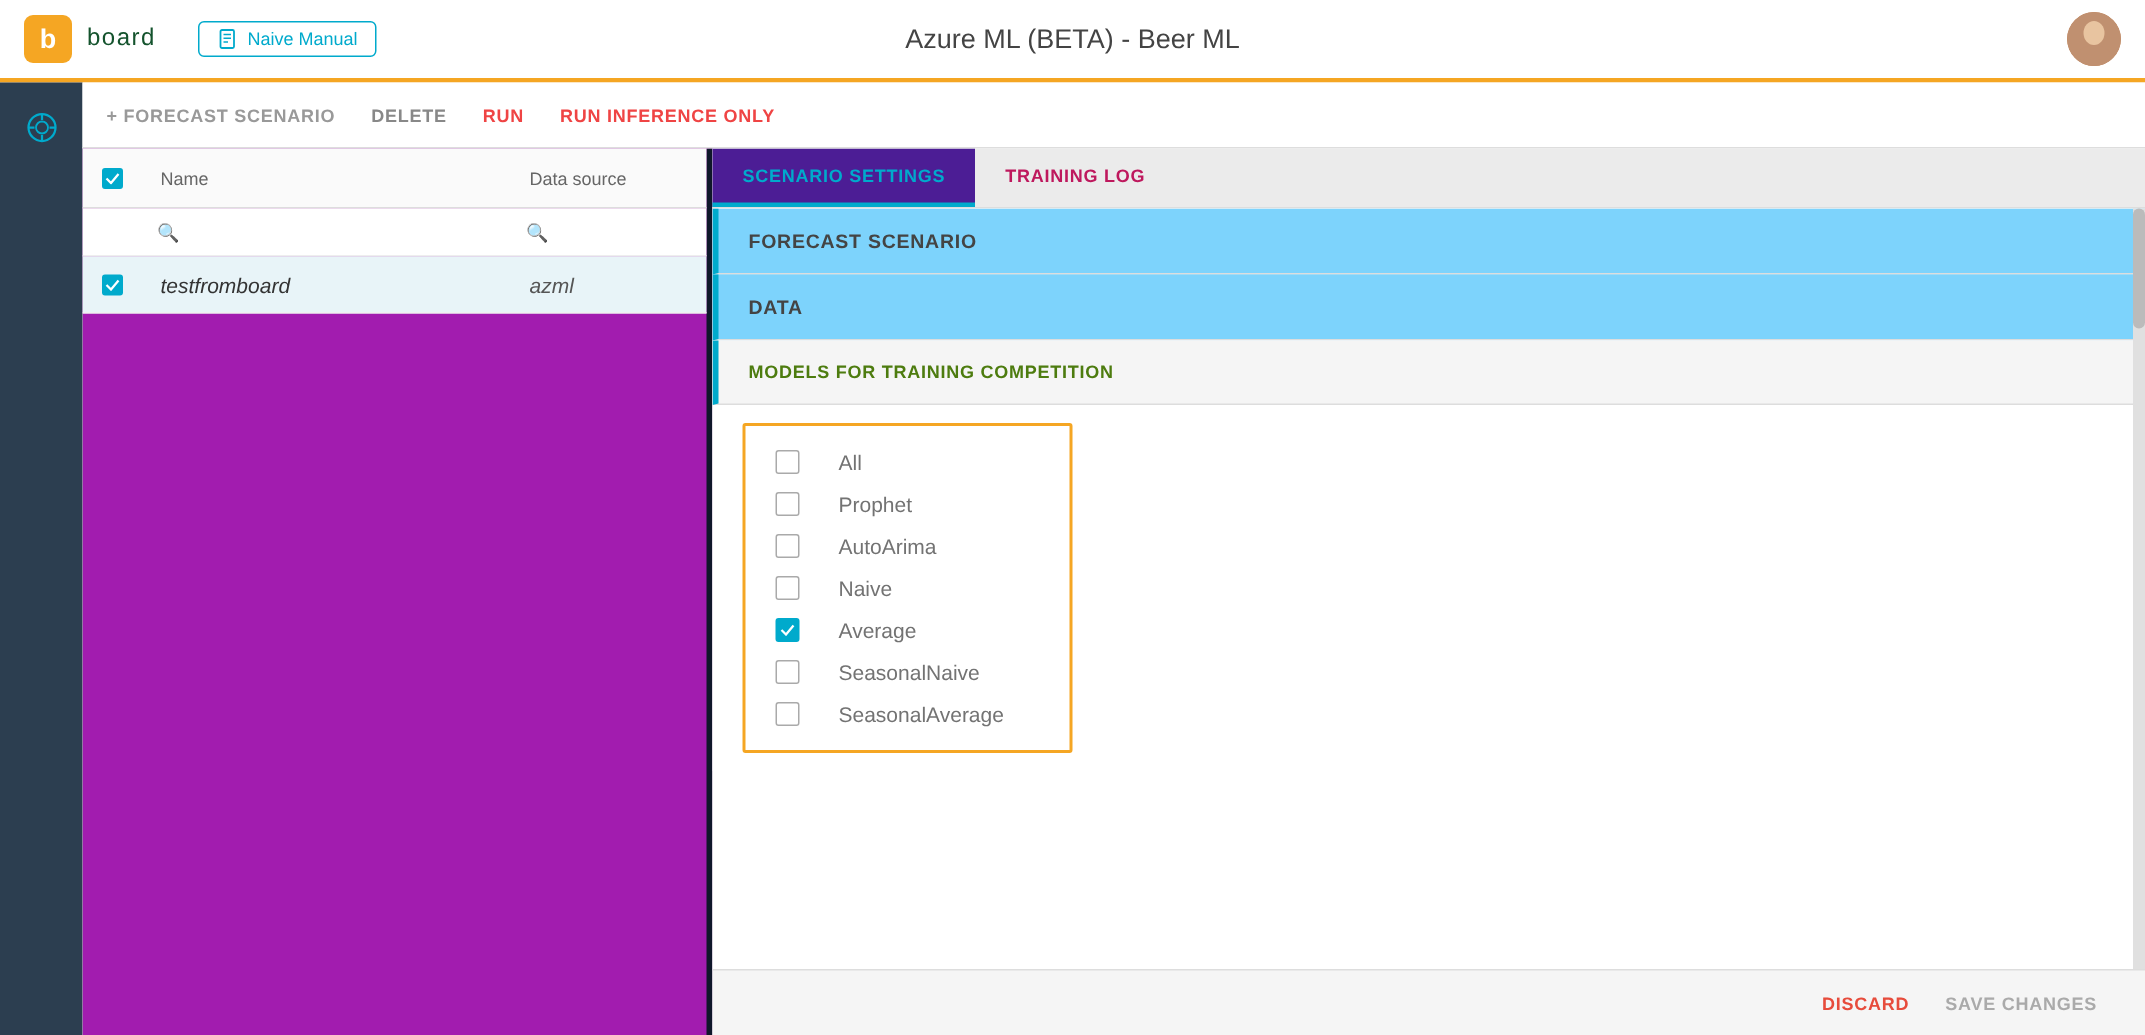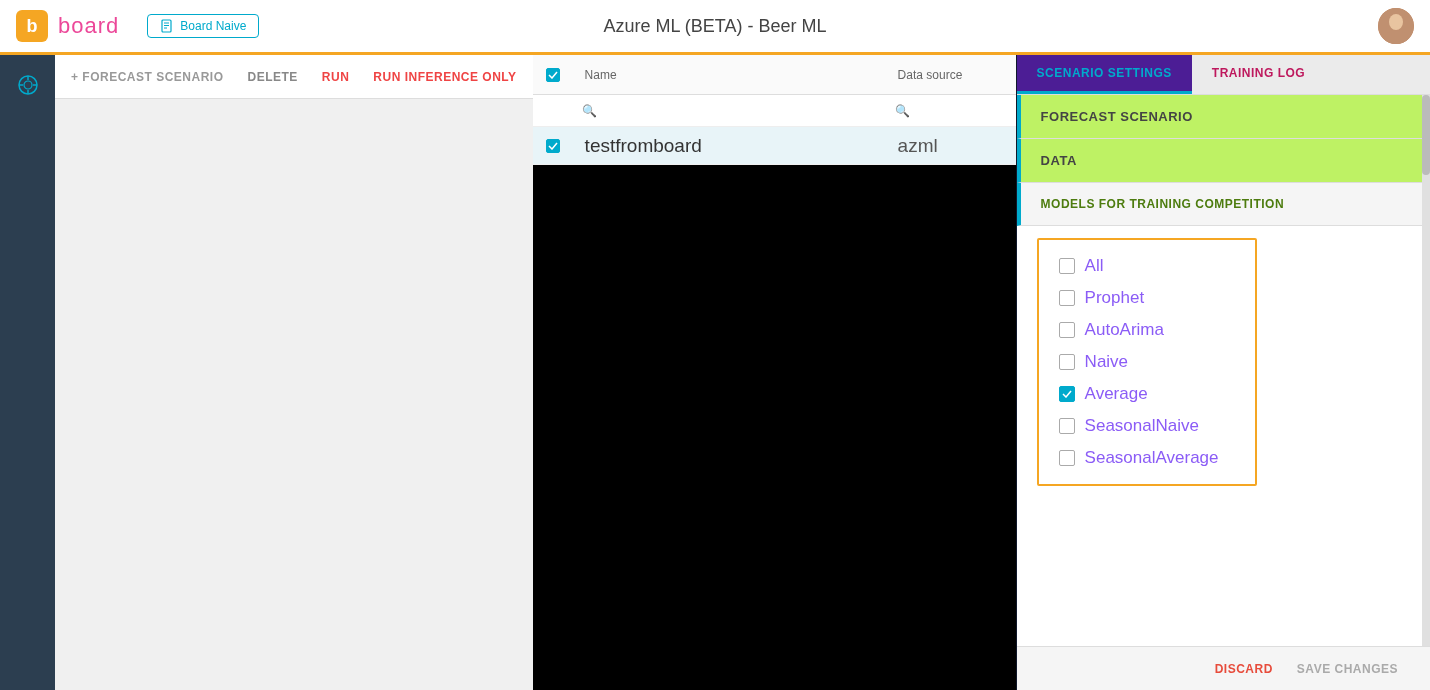--- a/index.html
+++ b/index.html
@@ -15,21 +15,21 @@
     }
     .top-header .board-logo-box {
       display: flex; align-items: center; gap: 10px;
     }
     .logo-b {
       width: 32px; height: 32px; background: #f5a623; border-radius: 6px;
       display: flex; align-items: center; justify-content: center;
       color: white; font-weight: bold; font-size: 18px;
     }
     .logo-text {
-      font-size: 22px; font-weight: 300; color: #ec4899; letter-spacing: 1px;
+      font-size: 16px; font-weight: 300; color: #14532d; letter-spacing: 1px;
     }
     .board-manual-btn {
       display: flex; align-items: center; gap: 6px;
       border: 1.5px solid #00aacc; color: #00aacc; border-radius: 4px;
       padding: 4px 12px; font-size: 12px; cursor: pointer; background: #fff;
       margin-left: 18px;
     }
     .header-title {
       position: absolute; left: 50%; transform: translateX(-50%);
       font-size: 18px; color: #444; font-weight: 400;
@@ -50,21 +50,21 @@
     .sidebar-icon {
       width: 36px; height: 36px; border-radius: 50%;
       display: flex; align-items: center; justify-content: center;
       color: #8fa8bf; cursor: pointer;
     }
     .sidebar-icon.active { color: #00aacc; }
 
     
     .main-area {
       position: absolute; top: 55px; left: 55px; right: 0; bottom: 0;
-      display: flex; flex-direction: row;
+      display: flex; flex-direction: column;
     }
 
     
     .toolbar {
       height: 44px; background: #fff; border-bottom: 1px solid #ddd;
       display: flex; align-items: center; padding: 0 16px; gap: 24px;
     }
     .toolbar-btn {
       font-size: 12px; font-weight: 600; color: #ef4444; cursor: pointer;
       text-transform: uppercase; letter-spacing: 0.5px; background: none; border: none;
@@ -73,21 +73,21 @@
     .toolbar-btn.gray { color: #888; }
     .toolbar-btn.add { color: #999; }
 
     
     .content-row {
       display: flex; flex: 1; overflow: hidden;
     }
 
     
     .left-panel {
-      width: 484px; background: #000000; border-right: 1px solid #0f172a;
+      width: 420px; background: #a21caf; border-right: 4px solid #0f172a;
       display: flex; flex-direction: column;
     }
     .list-header {
       display: flex; align-items: center; height: 40px; border-bottom: 1px solid #ddd;
       background: #fafafa;
     }
     .list-header-cell {
       padding: 0 12px; font-size: 12px; color: #666; font-weight: 500;
       display: flex; align-items: center;
     }
@@ -109,22 +109,22 @@
       border: none; outline: none; font-size: 12px; color: #888; width: 100%;
       background: none;
     }
 
     .list-row {
       display: flex; align-items: center; height: 38px;
       border-bottom: 1px solid #f0f0f0;
       background: #e8f4f8;
     }
     .list-row-cell {
-      padding: 0 12px; font-size: 19px; color: #333;
-      display: flex; align-items: center;
+      padding: 0 12px; font-size: 14px; color: #333;
+      display: flex; align-items: center; font-style: italic;
     }
     .list-row-cell.check { width: 40px; justify-content: center; }
     .list-row-cell.name { flex: 1; }
     .list-row-cell.datasource { width: 130px; color: #555; }
 
     .checkbox-blue {
       width: 14px; height: 14px; border: 1.5px solid #00aacc; background: #00aacc;
       display: flex; align-items: center; justify-content: center; border-radius: 2px;
     }
 
@@ -144,21 +144,21 @@
     }
     .tab.active { color: #00aacc; border-bottom: 3px solid #00aacc; background: #4c1d95; }
 
     
     .settings-content {
       flex: 1; overflow-y: auto; background: #fff;
     }
 
     .section-header {
       padding: 14px 20px; font-size: 13px; font-weight: 700; color: #444;
-      background: #bef264; border-left: 4px solid #00aacc;
+      background: #7dd3fc; border-left: 4px solid #00aacc;
       border-bottom: 1px solid #ddd; text-transform: uppercase; letter-spacing: 0.5px;
     }
 
     .models-section {
       background: #fff;
     }
 
     .models-section-header {
       padding: 14px 20px; font-size: 12px; font-weight: 700; color: #4d7c0f;
       background: #f5f5f5; border-left: 4px solid #00aacc;
@@ -168,22 +168,22 @@
     .models-list {
       padding: 10px 20px;
       border: 2px solid #f5a623;
       margin: 12px 20px;
       border-radius: 2px;
       display: inline-block;
       min-width: 220px;
     }
 
     .model-item {
-      display: flex; align-items: center; gap: 10px; padding: 6px 0;
-      font-size: 17px; color: #8b5cf6;
+      display: flex; align-items: center; gap: 26px; padding: 6px 0;
+      font-size: 14px; color: #737373;
     }
     .model-checkbox {
       width: 16px; height: 16px; border: 1.5px solid #aaa; background: #fff;
       border-radius: 2px; flex-shrink: 0; cursor: pointer;
     }
     .model-checkbox.checked {
       border-color: #00aacc; background: #00aacc;
       display: flex; align-items: center; justify-content: center;
     }
 
@@ -213,21 +213,21 @@
   <div class="board-logo-box">
     <div class="logo-b">b</div>
     <span class="logo-text">board</span>
     <button class="board-manual-btn">
       <svg width="14" height="14" viewBox="0 0 14 14">
           <rect x="2" y="1" width="9" height="12" rx="1" fill="none" stroke="#00aacc" stroke-width="1.2"></rect>
           <line x1="4" y1="4" x2="9" y2="4" stroke="#00aacc" stroke-width="1"></line>
           <line x1="4" y1="6.5" x2="9" y2="6.5" stroke="#00aacc" stroke-width="1"></line>
           <line x1="4" y1="9" x2="7" y2="9" stroke="#00aacc" stroke-width="1"></line>
         </svg>
-      <span>Board Naive</span>
+      <span>Naive Manual</span>
     </button>
   </div>
   <div class="header-title">Azure ML (BETA) - Beer ML</div>
   <div class="header-avatar">
     <svg viewBox="0 0 36 36" xmlns="http://www.w3.org/2000/svg">
       <circle cx="18" cy="18" r="18" fill="#c09070"></circle>
       <ellipse cx="18" cy="14" rx="7" ry="8" fill="#e8c4a0"></ellipse>
       <ellipse cx="18" cy="32" rx="12" ry="10" fill="#c09070"></ellipse>
     </svg>
   </div>

